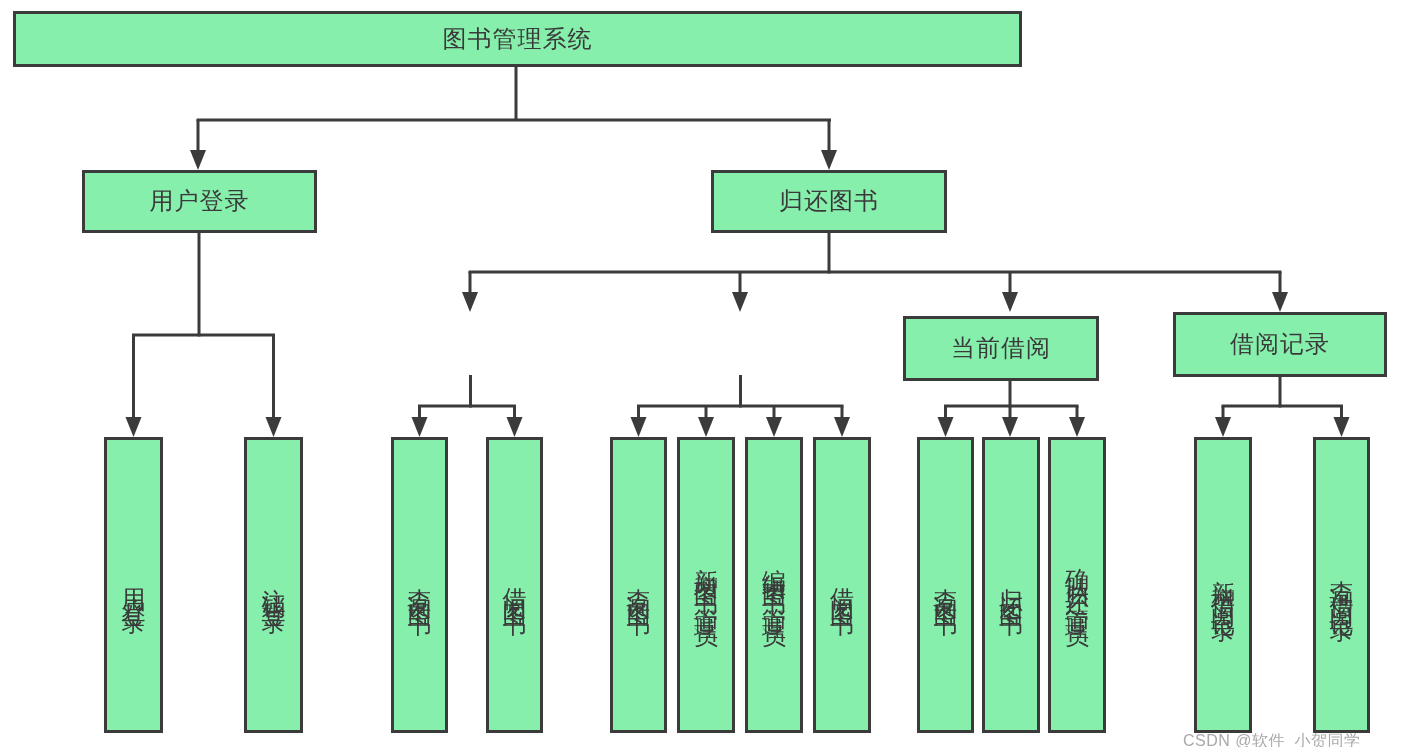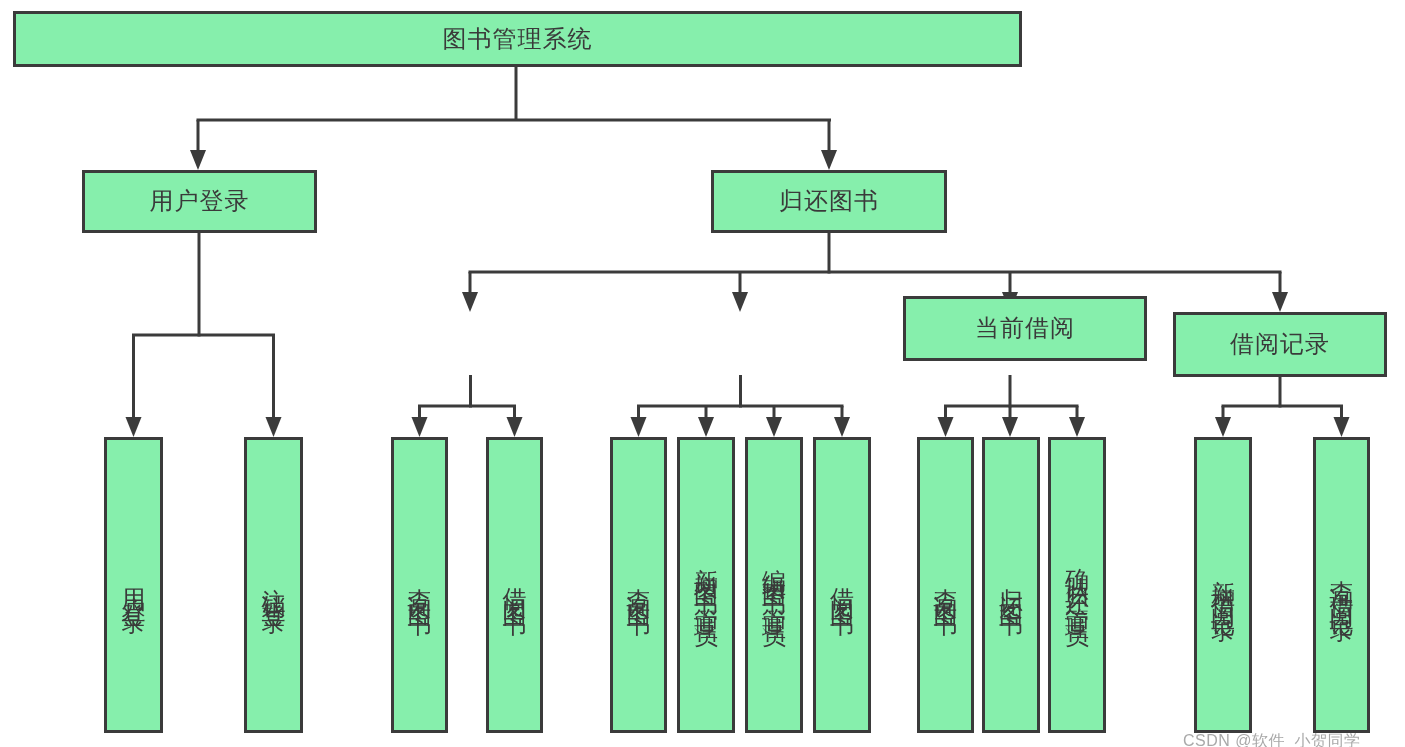--- a/index.html
+++ b/index.html
@@ -144,21 +144,21 @@
     <span class="hlabel">图书管理系统</span>
   </div>
 
   <div class="node" style="left:82px;top:170px;width:235px;height:63px;">
     <span class="hlabel">用户登录</span>
   </div>
   <div class="node" style="left:711px;top:170px;width:236px;height:63px;">
     <span class="hlabel">归还图书</span>
   </div>
 
-  <div class="node" style="left:903px;top:296px;width:244px;height:65px;">
+  <div class="node" style="left:903px;top:316px;width:196px;height:65px;">
     <span class="hlabel">当前借阅</span>
   </div>
   <div class="node" style="left:1173px;top:312px;width:214px;height:65px;">
     <span class="hlabel">借阅记录</span>
   </div>
 
   <div class="node" style="left:104px;top:437px;width:59px;height:296px;">
     <span class="vlabel">用户登录</span>
   </div>
   <div class="node" style="left:244px;top:437px;width:59px;height:296px;">

